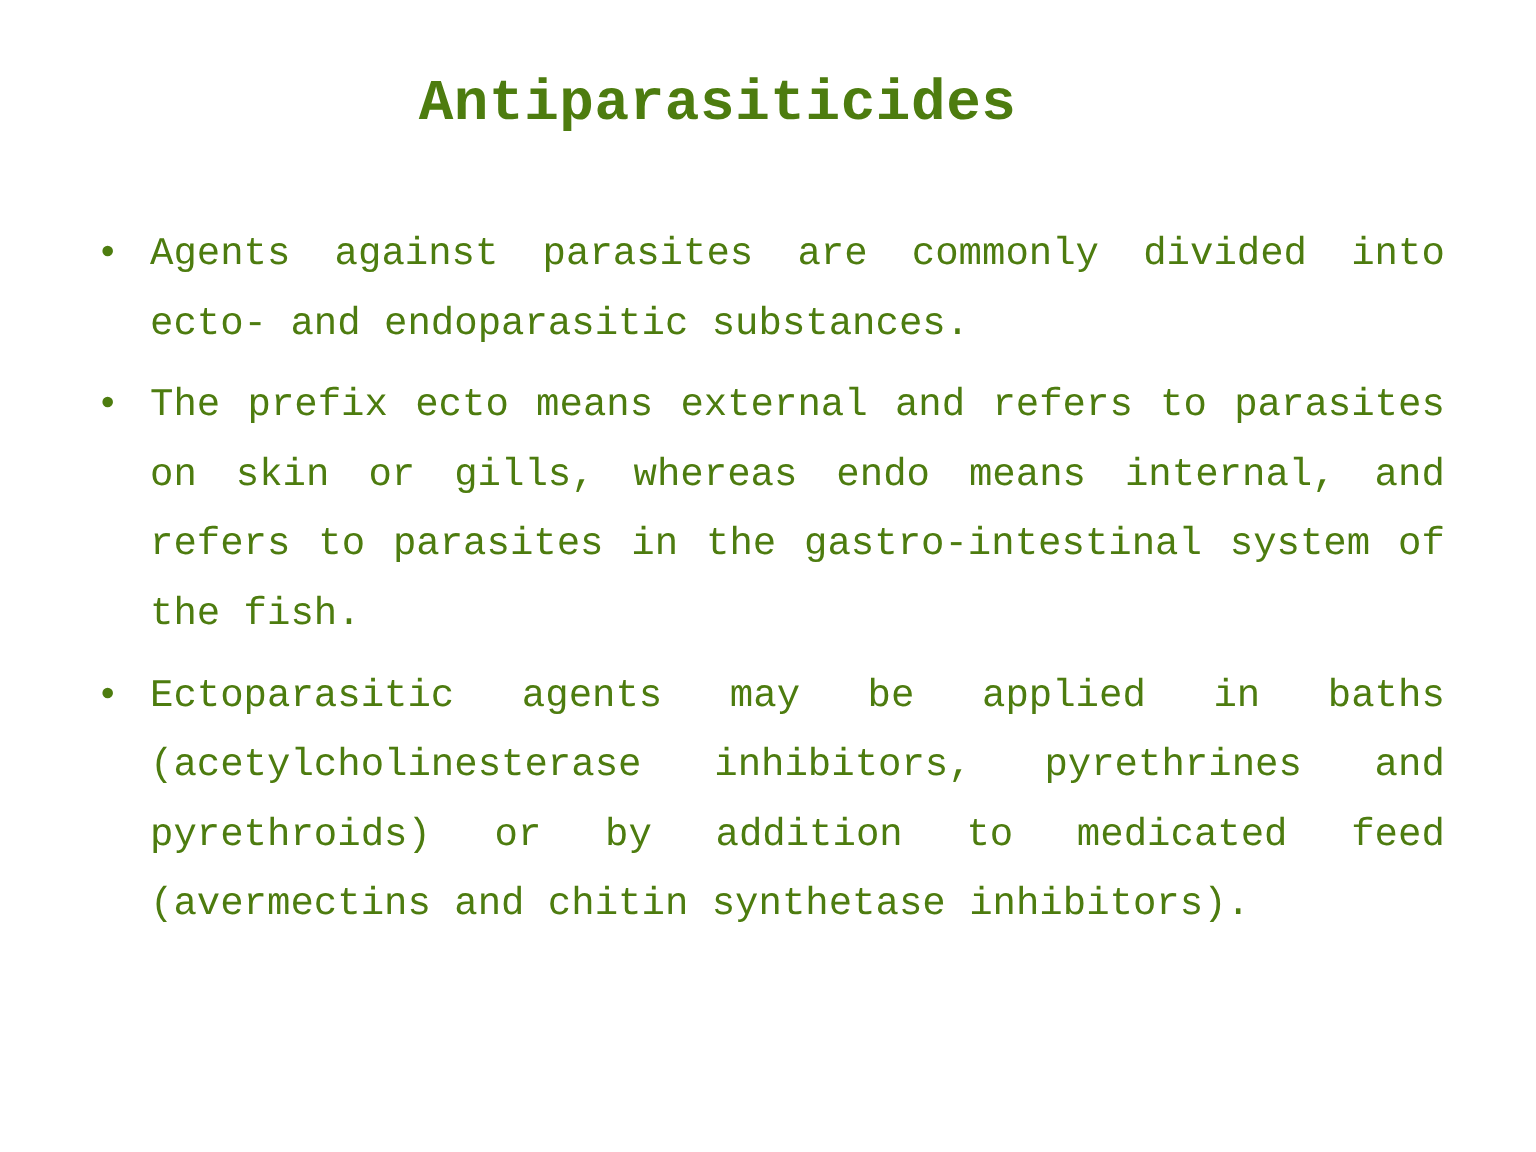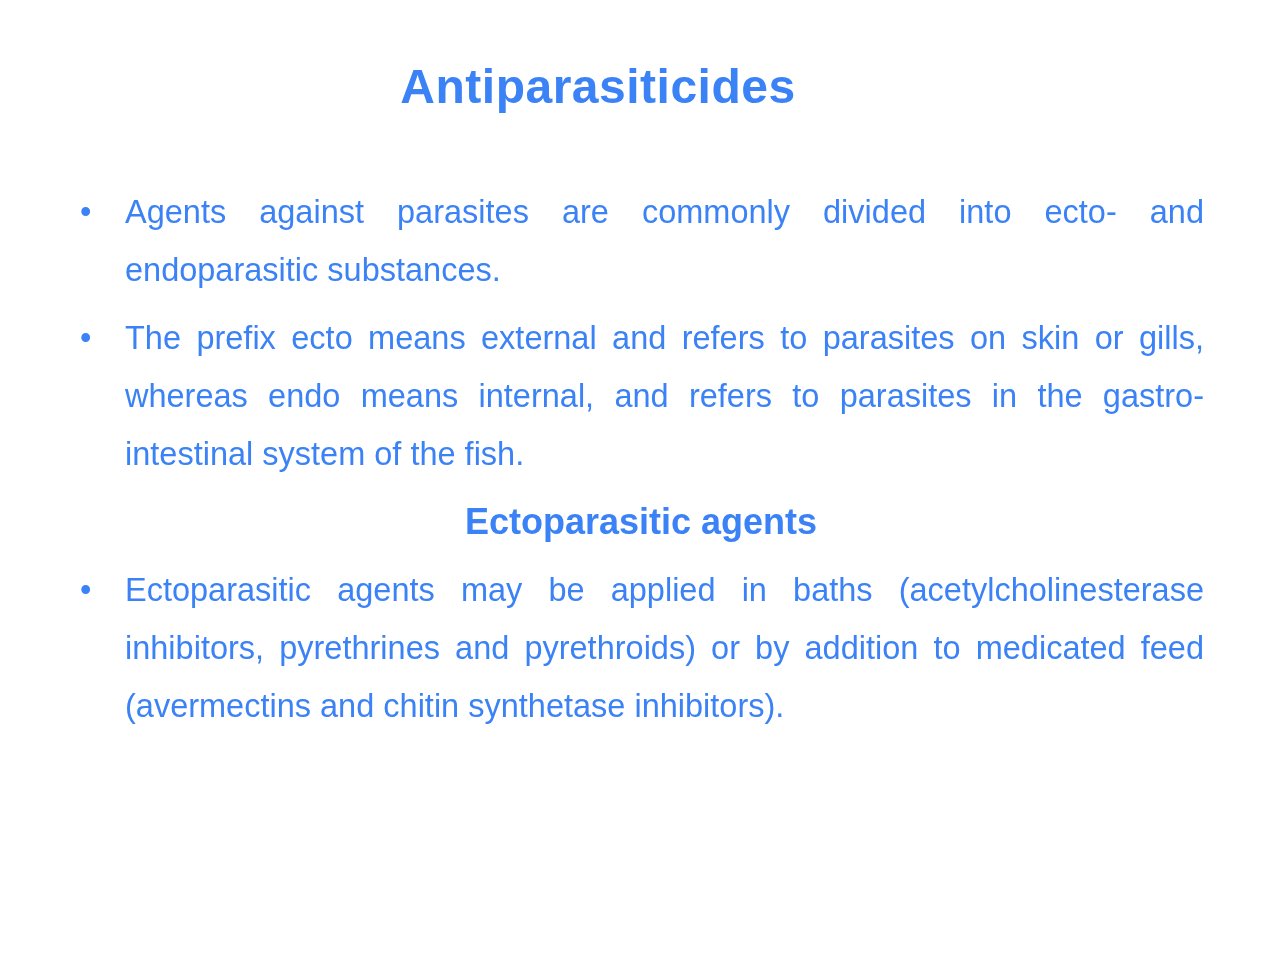--- a/index.html
+++ b/index.html
@@ -1,22 +1,22 @@
 <!DOCTYPE html>
 <html><head>
 <meta charset="utf-8">
 <style>
   html, body { margin: 0; padding: 0; background: #ffffff; }
   .slide {
     position: relative;
     width: 1280px;
     height: 960px;
     background: #ffffff;
-    color: #3b82f6;
-    font-family: Liberation Sans, sans-serif;
+    color: #4d7c0f;
+    font-family: Liberation Mono, monospace;
     overflow: hidden;
   }
   .title {
     margin: 0;
     padding-top: 57px;
     padding-right: 84px;            
     text-align: center;
     font-size: 48px;
     line-height: 60px;
     font-weight: 700;
@@ -61,21 +61,20 @@
     <div class="para">
       <span class="marker">•</span>
       <span class="ptext">Agents against parasites are commonly divided into ecto- and endoparasitic substances.</span>
     </div>
 
     <div class="para">
       <span class="marker">•</span>
       <span class="ptext">The prefix ecto means external and refers to parasites on skin or gills, whereas endo means internal, and refers to parasites in the gastro-intestinal system of the fish.</span>
     </div>
 
-    <h2 class="subheading">Ectoparasitic agents</h2>
 
     <div class="para">
       <span class="marker">•</span>
       <span class="ptext">Ectoparasitic agents may be applied in baths (acetylcholinesterase inhibitors, pyrethrines and pyrethroids) or by addition to medicated feed (avermectins and chitin synthetase inhibitors).</span>
     </div>
 
   </div>
 </div>
 
 </body></html>

